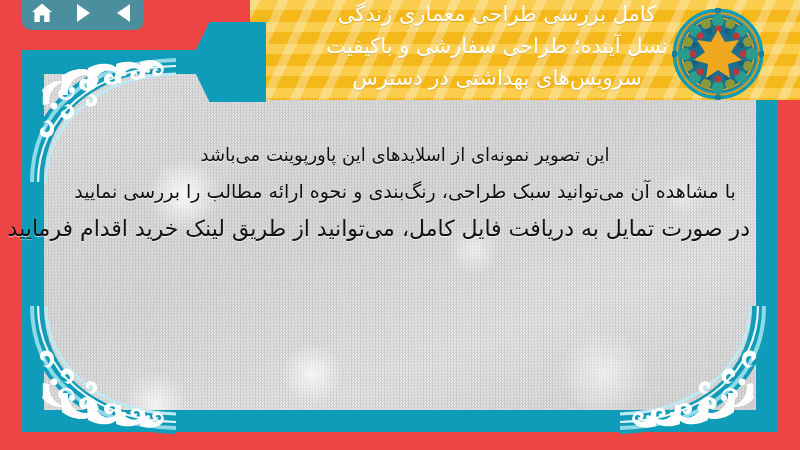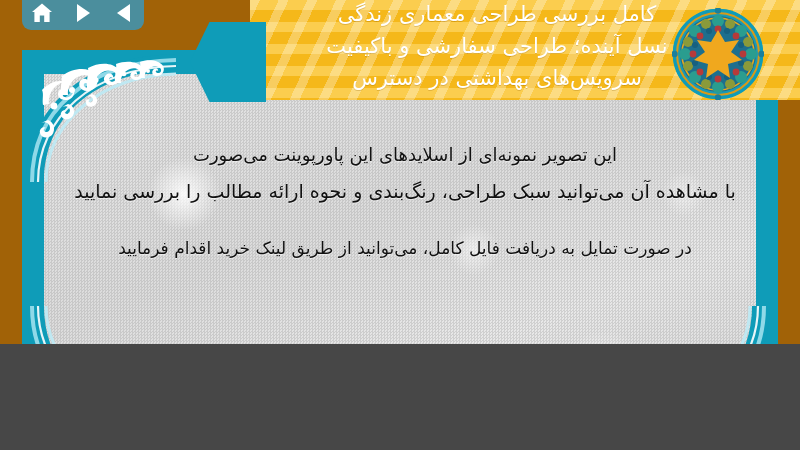--- a/index.html
+++ b/index.html
@@ -3,21 +3,21 @@
 <meta charset="utf-8">
 <title>Slide Preview</title>
 <style>
   html,body{margin:0;padding:0;}
   body{
     width:800px;height:450px;overflow:hidden;
     background:#474747;
     font-family:"DejaVu Sans","Liberation Sans",sans-serif;
     position:relative;
   }
-  #stage{position:absolute;inset:0;width:800px;height:344px;overflow:hidden;background:#a16207;}
+  #stage{position:absolute;inset:0;width:800px;height:450px;overflow:hidden;background:#ef4444;}
 
   
   .navbar{
     position:absolute;left:22px;top:-12px;width:122px;height:42px;
     background:#4b8e9d;border-radius:9px;
     display:flex;align-items:flex-end;justify-content:space-around;
     padding-bottom:4px;box-sizing:border-box;
     z-index:40;
   }
   .navbtn{width:30px;height:26px;display:flex;align-items:center;justify-content:center;cursor:pointer;}
@@ -94,21 +94,21 @@
     position:absolute;left:60px;top:136px;width:690px;
     direction:rtl;text-align:center;
     color:#111111;
     font-size:17.5px;line-height:37px;font-weight:400;
     z-index:20;
     text-shadow:0 1px 1px rgba(255,255,255,.6);
   }
   .bodytext .ln{display:block;white-space:nowrap;}
   .ln1{font-size:18px;}
   .ln2{font-size:19px;}
-  .ln3{font-size:17px;margin-top:20px;}
+  .ln3{font-size:22px;}
 
   .bottomstrip{
     position:absolute;left:22px;top:410px;width:756px;height:22px;background:#0f9cb8;z-index:7;
   }
 </style>
 </head>
 <body>
 
 <div id="stage">
 
@@ -248,21 +248,21 @@
       <g fill="#1a7f9c">
           <circle cx="46" cy="2.5" r="3.2"></circle>
           <circle cx="89.5" cy="46" r="3.2"></circle>
           <circle cx="46" cy="89.5" r="3.2"></circle>
           <circle cx="2.5" cy="46" r="3.2"></circle>
         </g>
     </svg>
   </div>
 
   <div class="bodytext">
-    <span class="ln ln1">این تصویر نمونه‌ای از اسلایدهای این پاورپوینت می‌صورت</span>
+    <span class="ln ln1">این تصویر نمونه‌ای از اسلایدهای این پاورپوینت می‌باشد</span>
     <span class="ln ln2">با مشاهده آن می‌توانید سبک طراحی، رنگ‌بندی و نحوه ارائه مطالب را بررسی نمایید</span>
     <span class="ln ln3">در صورت تمایل به دریافت فایل کامل، می‌توانید از طریق لینک خرید اقدام فرمایید</span>
   </div>
 
   <div class="navbar">
     <div class="navbtn">
       <span class="tri-l"></span>
     </div>
     <div class="navbtn">
       <span class="tri-r"></span>

